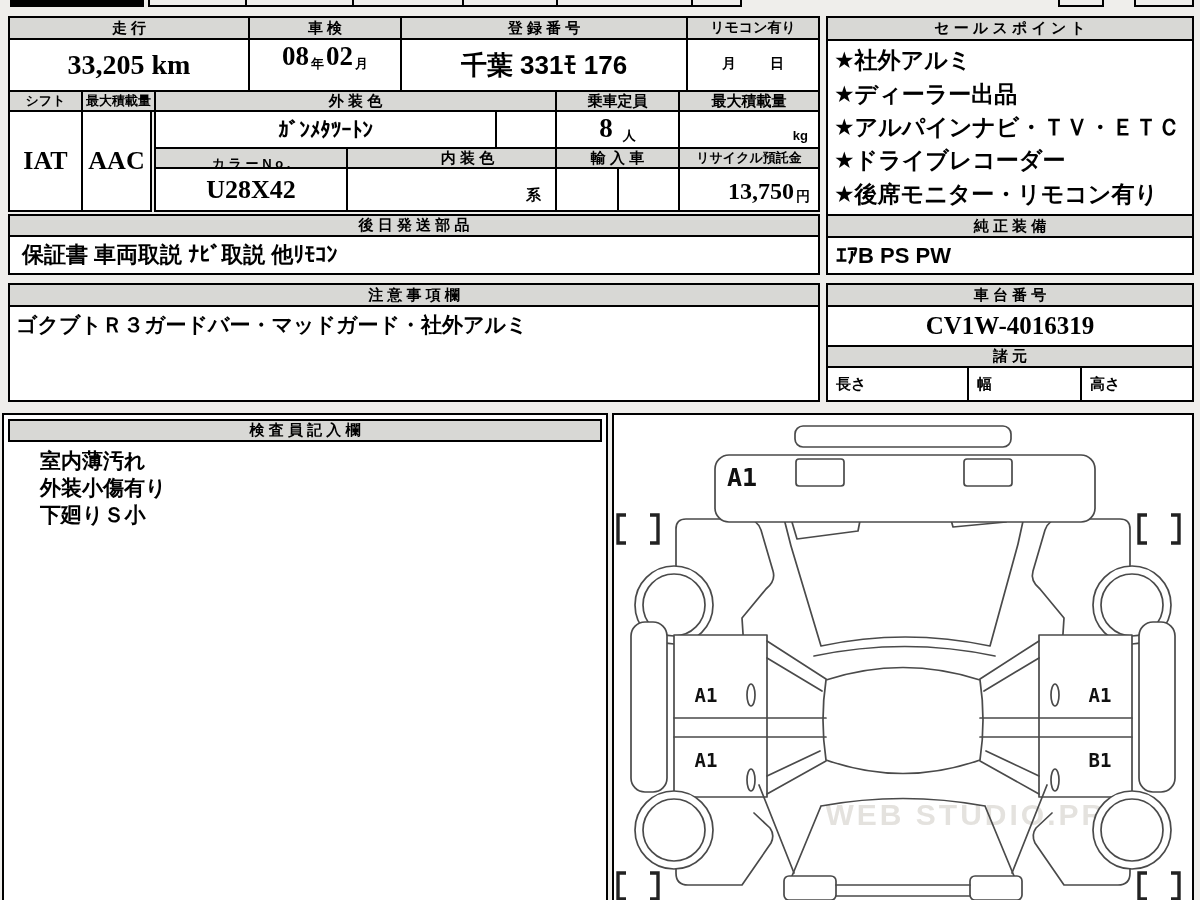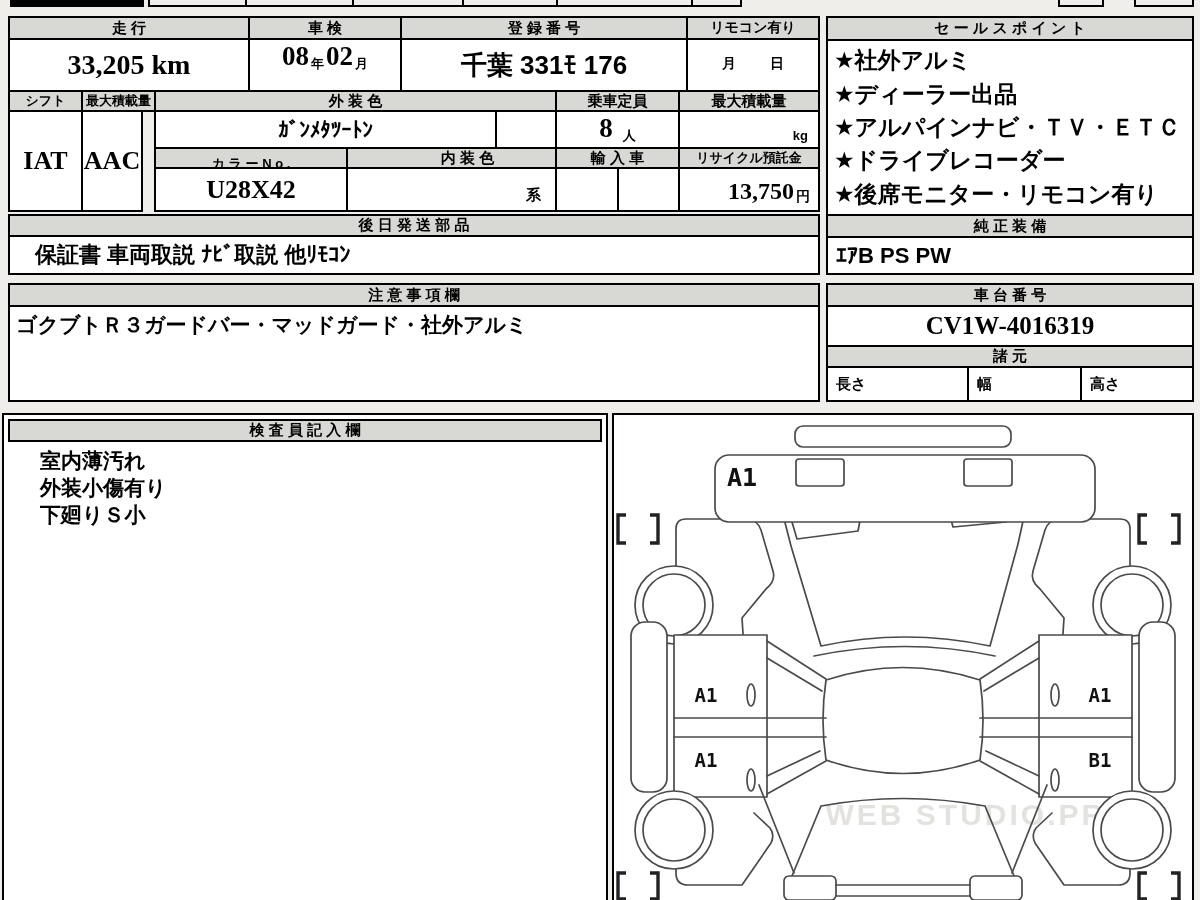--- a/index.html
+++ b/index.html
@@ -57,21 +57,21 @@
     <span class="unit" style="font-size:14px;">日</span>
   </div>
 
   <div class="cell hdr" style="left:8px;top:90px;width:75px;height:22px;font-size:13px;">シフト</div>
   <div class="cell hdr" style="left:81px;top:90px;width:75px;height:22px;font-size:13px;">最大積載量</div>
   <div class="cell hdr" style="left:154px;top:90px;width:403px;height:22px;">外 装 色</div>
   <div class="cell hdr" style="left:555px;top:90px;width:125px;height:22px;">乗車定員</div>
   <div class="cell hdr" style="left:678px;top:90px;width:142px;height:22px;">最大積載量</div>
 
   <div class="cell val mono" style="left:8px;top:110px;width:75px;height:102px;font-size:26px;">IAT</div>
-  <div class="cell val mono" style="left:81px;top:110px;width:62px;height:102px;font-size:26px;">AAC</div>
+  <div class="cell val mono" style="left:81px;top:110px;width:71px;height:102px;font-size:26px;">AAC</div>
   <div class="cell val" style="left:154px;top:110px;width:343px;height:39px;font-size:21px;">ｶﾞﾝﾒﾀﾂｰﾄﾝ</div>
   <div class="cell" style="left:495px;top:110px;width:62px;height:39px;"></div>
   <div class="cell val bot" style="left:555px;top:110px;width:125px;height:39px;gap:10px;padding-bottom:5px;">
     <span class="big mono">8</span>
     <span class="unit">人</span>
   </div>
   <div class="cell val" style="left:678px;top:110px;width:142px;height:39px;justify-content:flex-end;align-items:flex-end;padding:8px 10px 4px 0;font-size:13px;">kg</div>
 
   <div class="cell hdr" style="left:154px;top:147px;width:194px;height:34px;font-size:13px;">カ ラ ー N o .</div>
   <div class="cell hdr" style="left:346px;top:147px;width:243px;height:22px;">内 装 色</div>
@@ -81,21 +81,21 @@
   <div class="cell val mono" style="left:154px;top:167px;width:194px;height:45px;font-size:26px;">U28X42</div>
   <div class="cell val" style="left:346px;top:167px;width:211px;height:45px;justify-content:flex-end;align-items:flex-end;padding:0 14px 5px 0;font-size:15px;">系</div>
   <div class="cell" style="left:555px;top:167px;width:64px;height:45px;"></div>
   <div class="cell" style="left:617px;top:167px;width:63px;height:45px;"></div>
   <div class="cell val bot" style="left:678px;top:167px;width:142px;height:45px;justify-content:flex-end;padding:0 8px 7px 0;gap:2px;">
     <span class="mono" style="font-size:24px;line-height:1;font-weight:bold;">13,750</span>
     <span class="unit" style="font-size:14px;">円</span>
   </div>
 
   <div class="cell hdr" style="left:8px;top:214px;width:812px;height:23px;">後 日 発 送 部 品</div>
-  <div class="cell val" style="left:8px;top:235px;width:812px;height:40px;justify-content:flex-start;padding-left:25px;font-size:22px;">保証書 車両取説 ﾅﾋﾞ取説 他ﾘﾓｺﾝ</div>
+  <div class="cell val" style="left:8px;top:235px;width:812px;height:40px;justify-content:flex-start;padding-left:12px;font-size:22px;">保証書 車両取説 ﾅﾋﾞ取説 他ﾘﾓｺﾝ</div>
 
   <div class="cell hdr" style="left:826px;top:16px;width:368px;height:25px;">セ ー ル ス ポ イ ン ト</div>
   <div class="cell listbox" style="left:826px;top:39px;width:368px;height:177px;">
     <span>★社外アルミ</span>
     <span>★ディーラー出品</span>
     <span>★アルパインナビ・ＴＶ・ＥＴＣ</span>
     <span>★ドライブレコーダー</span>
     <span>★後席モニター・リモコン有り</span>
   </div>
   <div class="cell hdr" style="left:826px;top:214px;width:368px;height:24px;">純 正 装 備</div>

